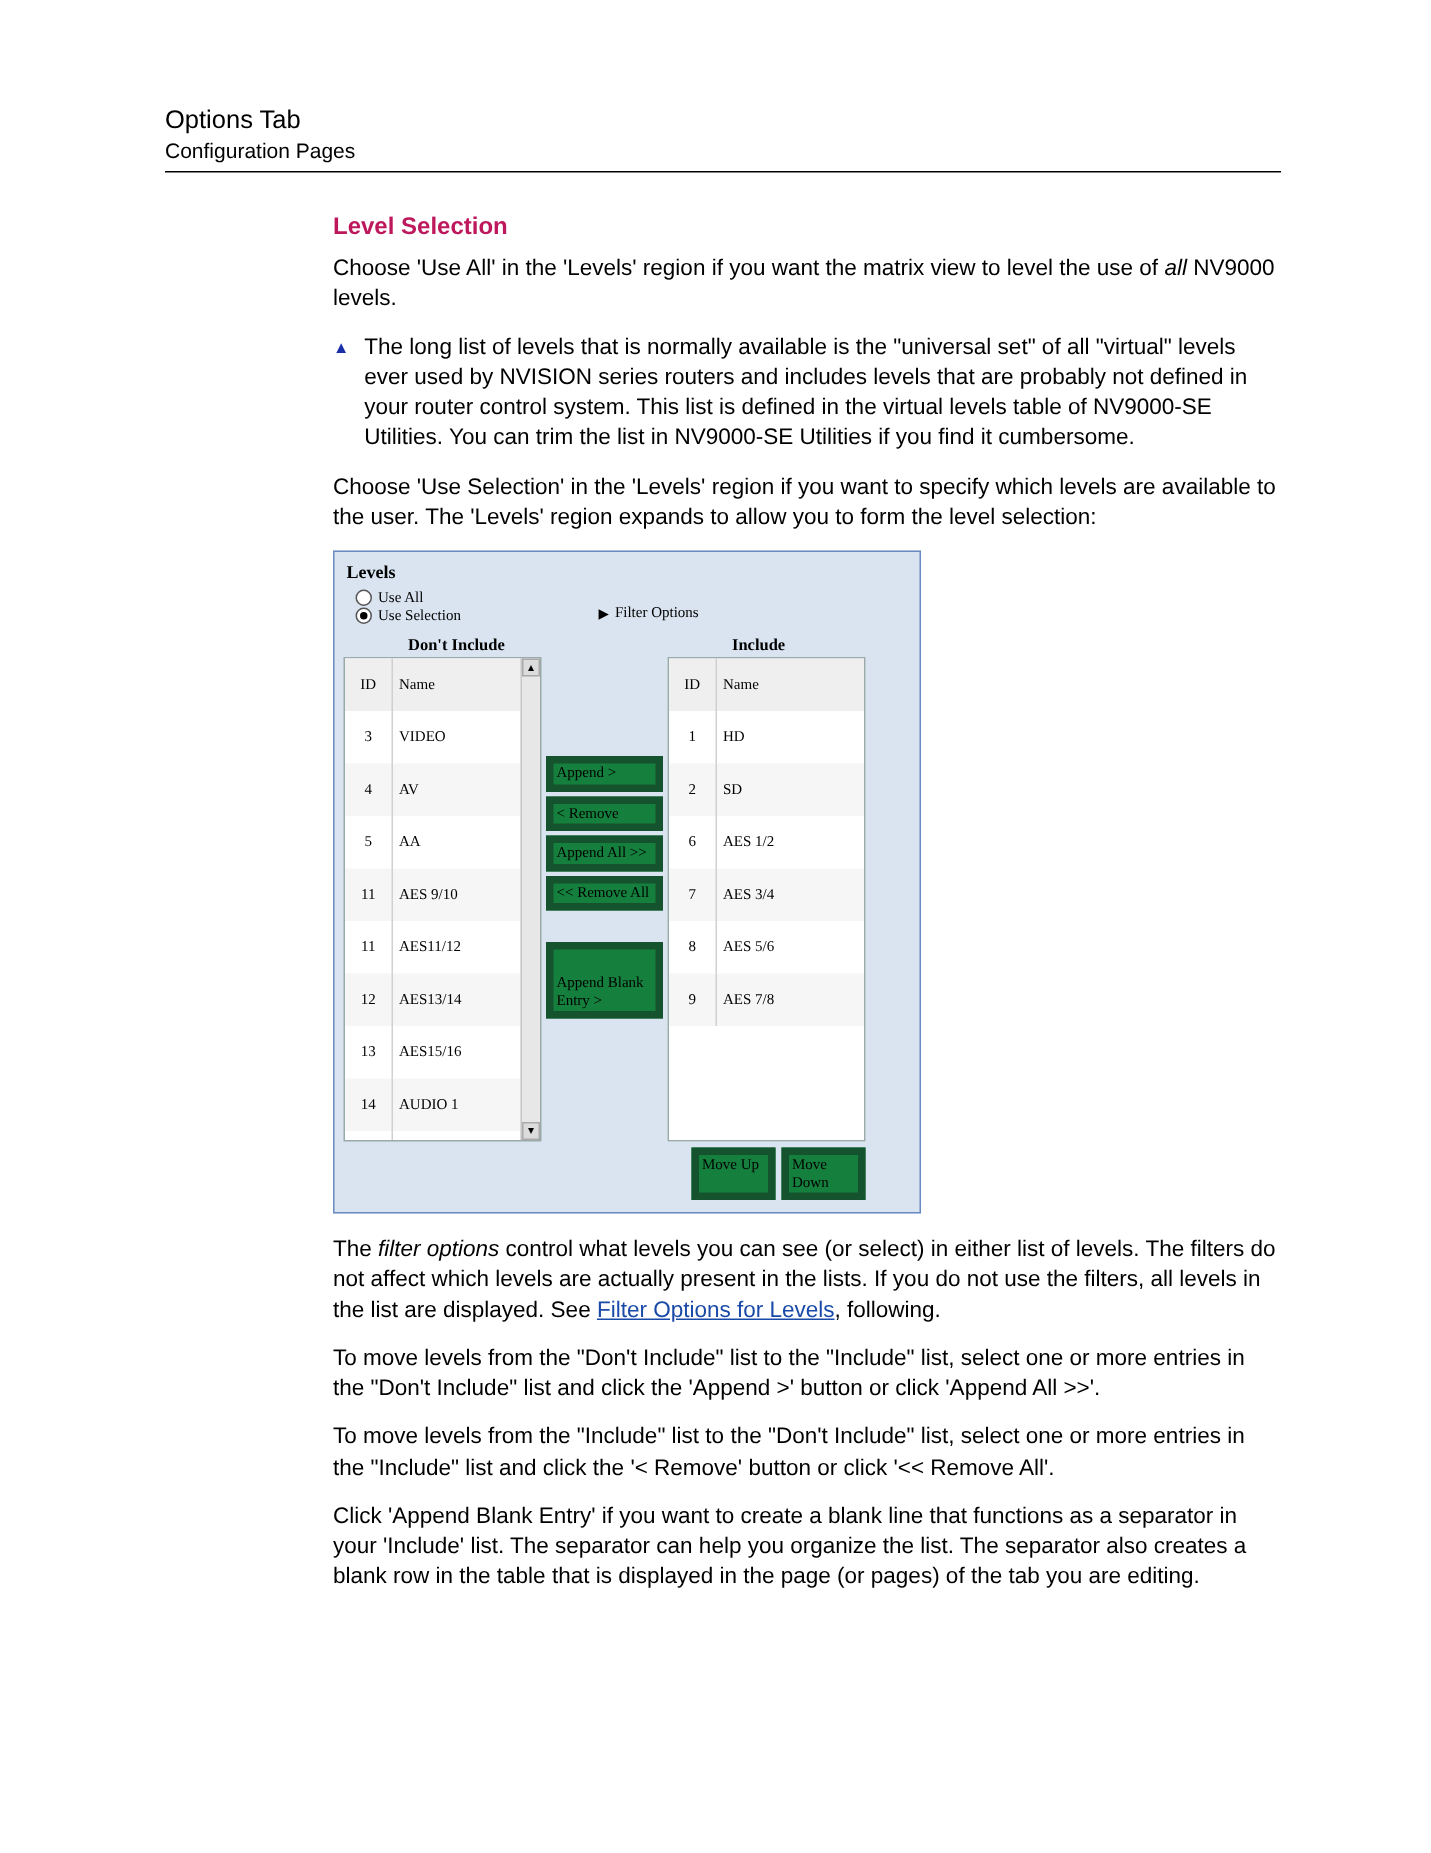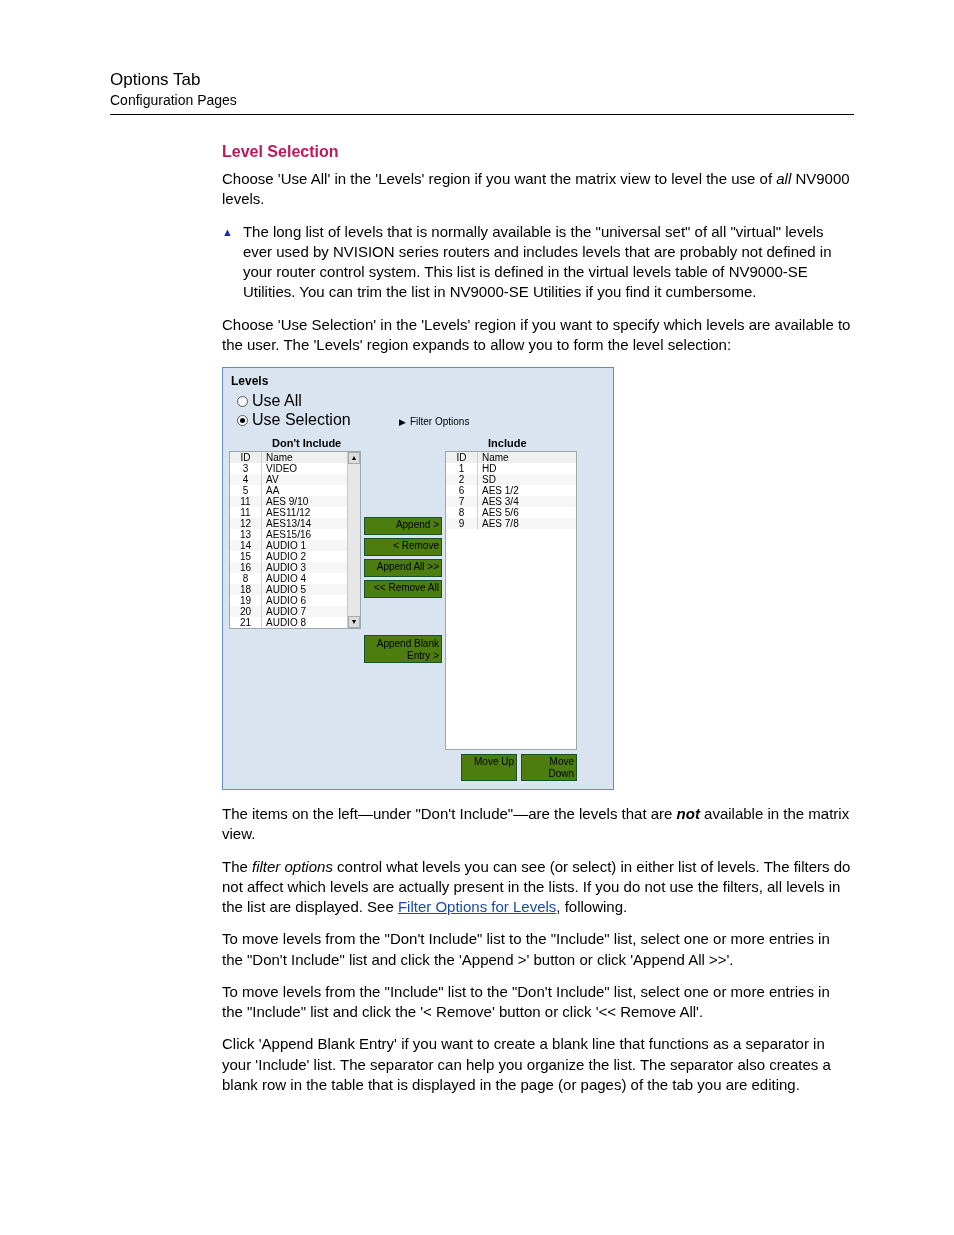--- a/index.html
+++ b/index.html
@@ -33,60 +33,60 @@
   .note-marker { color: #1a2ea8; font-size: 11px; margin-right: 10px; margin-top: 4px; }
   .italic { font-style: italic; }
   .bold-italic { font-style: italic; font-weight: 700; }
   a.link { color: #1a4aa8; text-decoration: underline; }
 
   
   .panel {
     width: 392px;
     border: 1px solid #6a8bbf;
     background: #d9e4f0;
-    font-family: Liberation Sans, sans-serif;
+    font-family: Liberation Serif, serif;
     font-size: 11px;
     margin: 6px 0 14px 0;
     padding: 4px 6px 8px 6px;
     color: #000;
   }
   .panel-title { font-weight: 700; font-size: 12px; margin: 2px 0 4px 2px; }
-  .radio-row { display: flex; align-items: center; margin: 1px 0 1px 8px; font-size: 16px; }
+  .radio-row { display: flex; align-items: center; margin: 1px 0 1px 8px; font-size: 10px; }
   .radio-dot {
     width: 11px; height: 11px; border: 1px solid #555; border-radius: 50%;
     background: #fff; margin-right: 4px; display: flex; align-items: center; justify-content: center;
   }
   .radio-dot.sel::after { content:""; width:5px; height:5px; border-radius:50%; background:#000; }
   .filter-row { display:flex; align-items:center; font-size:10px; margin-left:170px; margin-top:-14px; margin-bottom:6px;}
   .filter-arrow { margin-right:4px; font-size:9px;}
   .cols { display:flex; align-items:flex-start; }
   .list-col { width: 132px; }
   .list-heading { font-weight:700; font-size:11px; margin: 4px 0 2px 2px; padding-left: 41px; }
   .tbl {
     background:#fff; border:1px solid #9aa; width:100%;
   }
   .tbl-head { display:flex; background:#efefef; }
-  .tbl-head .c, .tbl-row .c { padding:0 4px; font-size:10px; }
+  .tbl-head .c, .tbl-row .c { padding:12px 4px; font-size:10px; }
   .c-id { width:32px; text-align:center; border-right:1px solid #d0d0d0;}
   .c-name { flex:1; }
   .tbl-body { max-height: 286px; overflow:hidden; }
   .tbl-row { display:flex; }
   .tbl-row:nth-child(even){ background:#f6f6f6; }
   .scroll-gutter {
     width:14px; background:#e7e7e7; border-left:1px solid #c8c8c8;
     display:flex; flex-direction:column; justify-content:space-between; align-items:center;
   }
   .sg-btn { width:12px; height:12px; background:#dcdcdc; border:1px solid #aaa; font-size:8px; line-height:10px; text-align:center;}
   .list-wrap { display:flex; border:1px solid #9aa; }
   .btn-col { width: 84px; display:flex; flex-direction:column; align-items:center; padding-top:84px; }
   .winbtn {
-    width: 78px; min-height:18px; background:#4d7c0f; border:1px solid #14532d;
-    font-size:10px; margin-bottom:3px; text-align:right; padding:1px 2px; line-height:1.15;
-  }
-  .winbtn.tall { min-height:28px; padding-top:2px;margin-top:16px; }
+    width: 78px; min-height:18px; background:#15803d; border:5px solid #14532d;
+    font-size:10px; margin-bottom:3px; text-align:left; padding:1px 2px; line-height:1.15;
+  }
+  .winbtn.tall { min-height:28px; padding-top:17px; }
   .gap { height:18px; }
   .right-btns { display:flex; justify-content:flex-end; gap:4px; margin-top:4px; }
   .right-btns .winbtn { width:56px; margin-bottom:0;}
   .tbl-right { background:#fff; border:1px solid #9aa; width:100%; }
   .tbl-right-body { height: 286px; }
 </style>
 </head>
 <body>
 
 <div class="page">
@@ -250,23 +250,20 @@
           </div>
           <div class="right-btns">
             <div class="winbtn">Move Up</div>
             <div class="winbtn">Move Down</div>
           </div>
         </div>
       </div>
     </div>
 
     <p>
-      <span>The items on the left—under "Don't Include"—are the levels that are </span><span class="bold-italic">not</span><span> available in the matrix view.</span>
-    </p>
-    <p>
       <span>The </span><span class="italic">filter options</span><span> control what levels you can see (or select) in either list of levels. The filters do not affect which levels are actually present in the lists. If you do not use the filters, all levels in the list are displayed. See </span><a href="#" class="link">Filter Options for Levels</a><span>, following.</span>
     </p>
     <p>To move levels from the "Don't Include" list to the "Include" list, select one or more entries in the "Don't Include" list and click the 'Append &gt;' button or click 'Append All &gt;&gt;'.</p>
     <p>To move levels from the "Include" list to the "Don't Include" list, select one or more entries in the "Include" list and click the '&lt; Remove' button or click '&lt;&lt; Remove All'.</p>
     <p>Click 'Append Blank Entry' if you want to create a blank line that functions as a separator in your 'Include' list. The separator can help you organize the list. The separator also creates a blank row in the table that is displayed in the page (or pages) of the tab you are editing.</p>
   </div>
 
 </div>
 
 </body></html>

